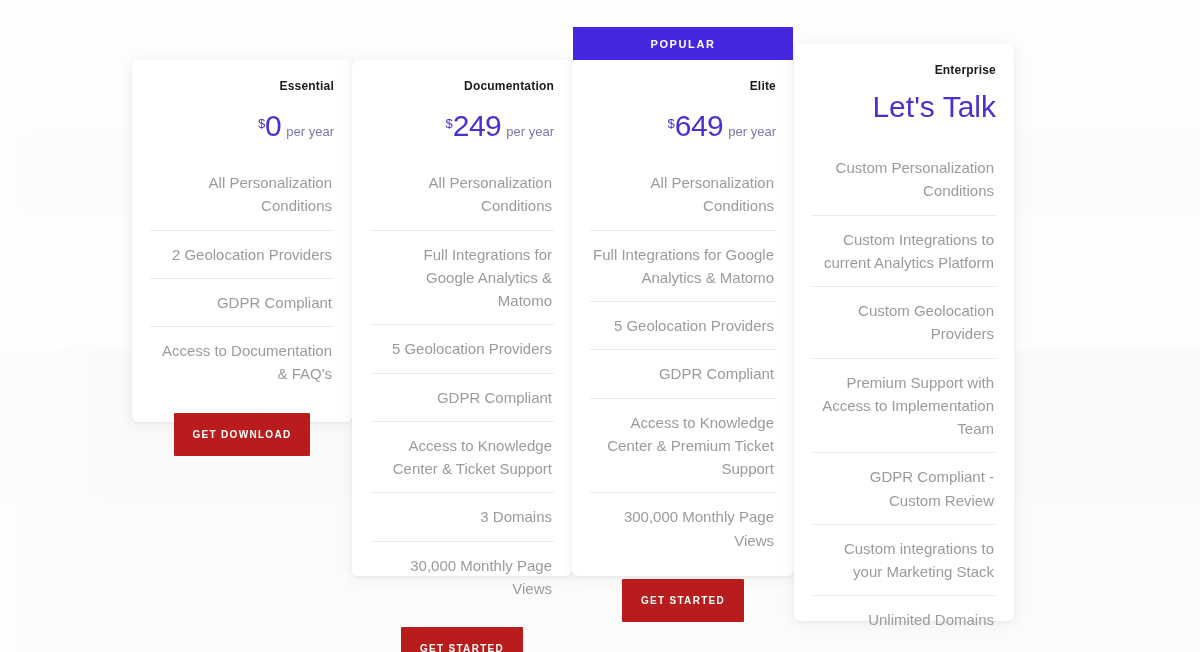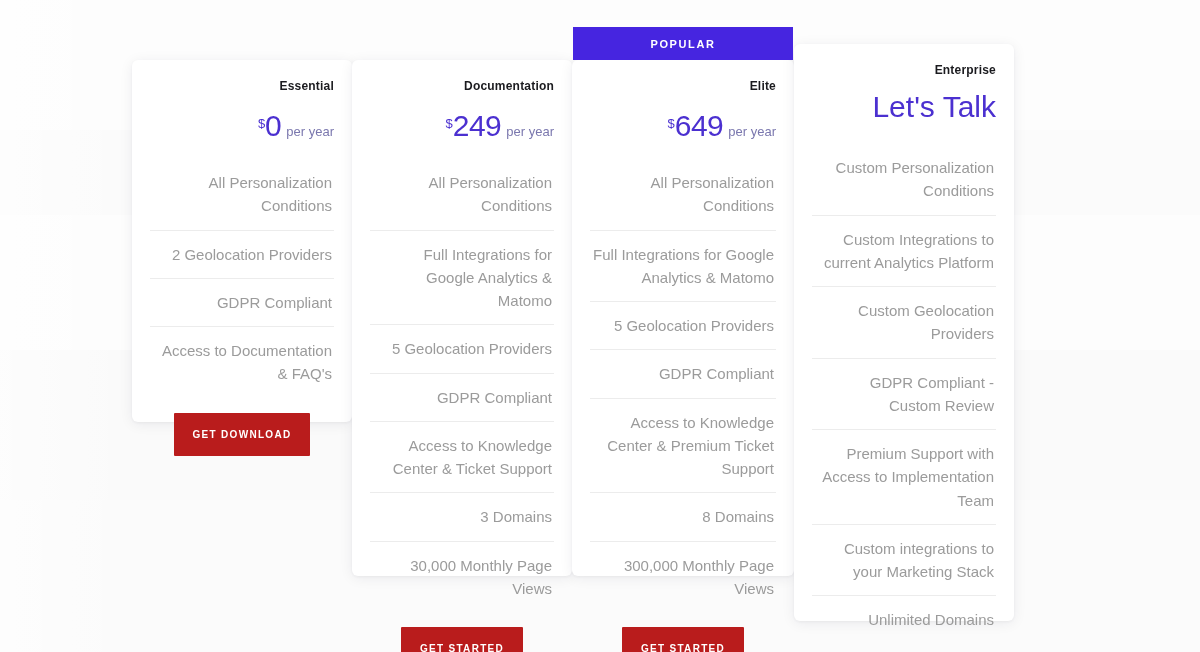--- a/index.html
+++ b/index.html
@@ -188,34 +188,33 @@
     <div class="plan-name">Elite</div>
     <div class="price-row">
       <span class="price-currency">$</span><span class="price-amount">649</span><span class="price-period">per year</span>
     </div>
     <ul class="features">
       <li class="feature">All Personalization Conditions</li>
       <li class="feature">Full Integrations for Google Analytics &amp; Matomo</li>
       <li class="feature">5 Geolocation Providers</li>
       <li class="feature">GDPR Compliant</li>
       <li class="feature">Access to Knowledge Center &amp; Premium Ticket Support</li>
-      <li class="feature">8 Domains</li>
       <li class="feature">300,000 Monthly Page Views</li>
     </ul>
     <button class="cta">GET STARTED</button>
   </div>
 
   <div class="card card-enterprise">
     <div class="plan-name">Enterprise</div>
     <div class="lets-talk">Let's Talk</div>
     <ul class="features">
       <li class="feature">Custom Personalization Conditions</li>
       <li class="feature">Custom Integrations to current Analytics Platform</li>
       <li class="feature">Custom Geolocation Providers</li>
+      <li class="feature">Premium Support with Access to Implementation Team</li>
       <li class="feature">GDPR Compliant - Custom Review</li>
-      <li class="feature">Premium Support with Access to Implementation Team</li>
       <li class="feature">Custom integrations to your Marketing Stack</li>
       <li class="feature">Unlimited Domains</li>
     </ul>
     <button class="cta">CONTACT US</button>
   </div>
 
 </div>
 
 </body></html>

